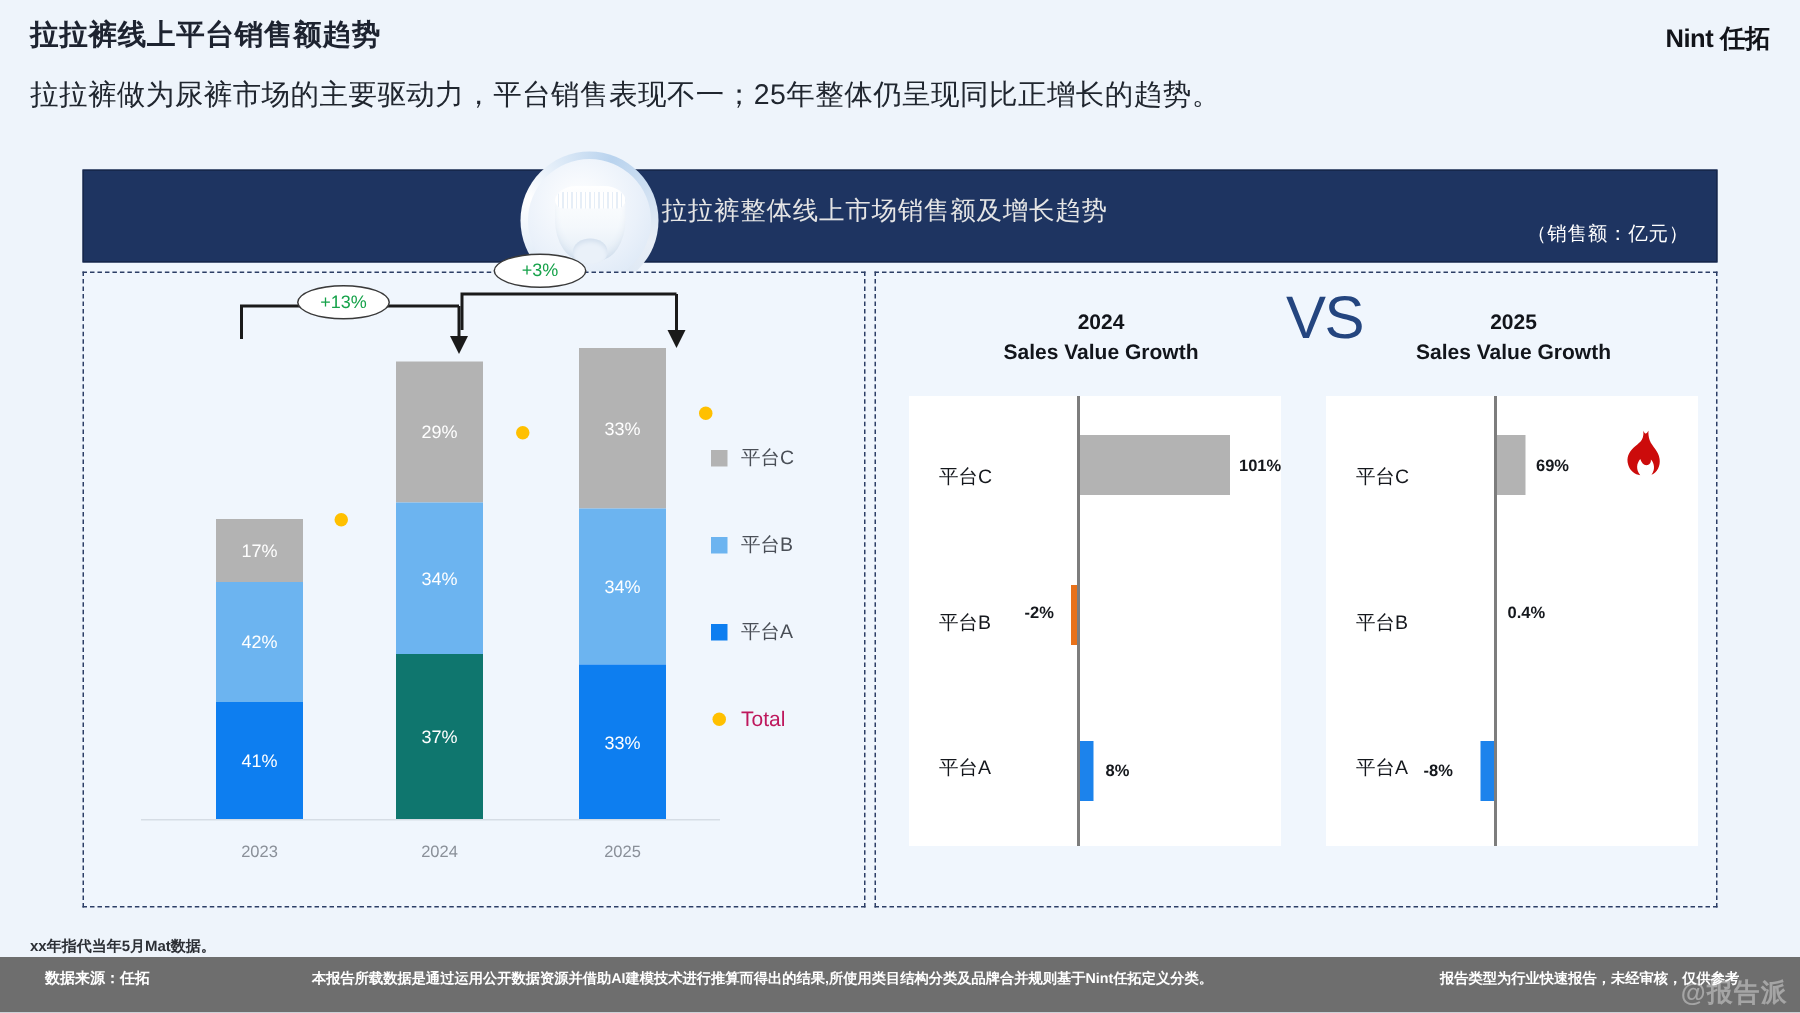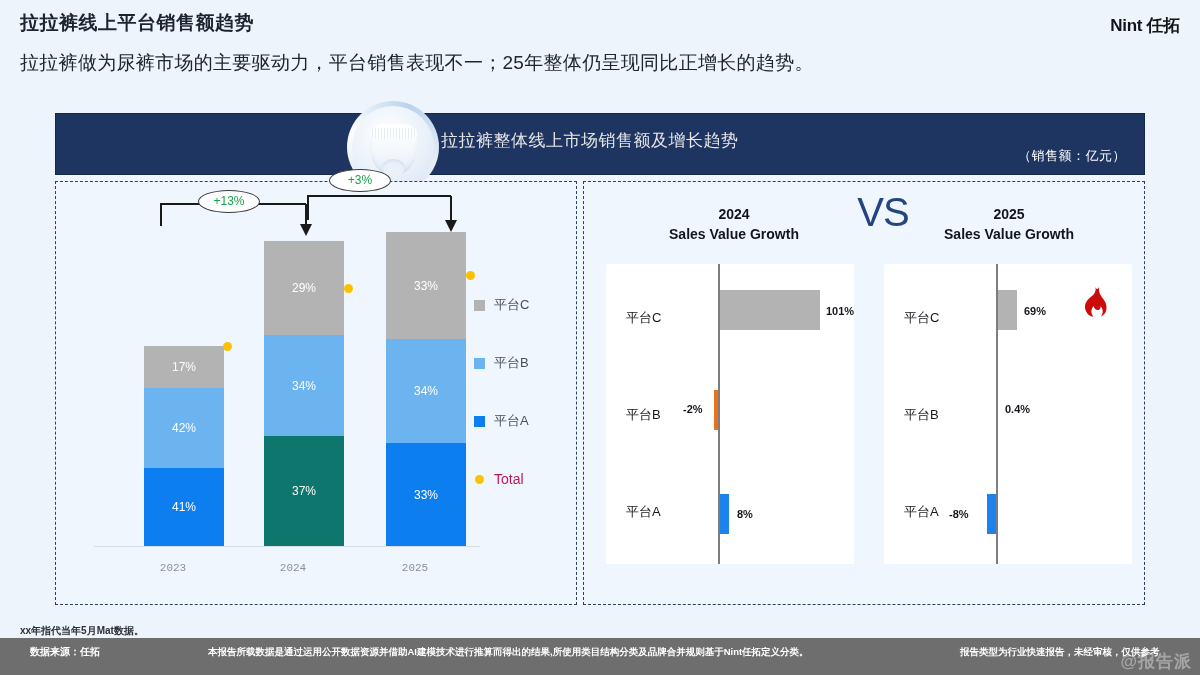--- a/index.html
+++ b/index.html
@@ -78,30 +78,30 @@
     position: absolute; left: 0; top: 68px; width: 522px; height: 424px;
     border: 1px dashed #2c3e66; background: #f0f6fd;
   }
   .panel-right {
     position: absolute; left: 528px; top: 68px; width: 562px; height: 424px;
     border: 1px dashed #2c3e66; background: #f0f6fd;
   }
 
   
   .plot { position: absolute; left: 0; top: 0; width: 100%; height: 100%; }
-  .bar-col { position: absolute; bottom: 58px; width: 80px; }
+  .bar-col { position: absolute; bottom: 58px; width: 58px; }
   .seg { width: 100%; position: relative; }
   .seg span {
     position: absolute; left: 0; right: 0; top: 50%; transform: translateY(-50%);
     text-align: center; font-size: 12px; color: #ffffff;
   }
   .segC span { color: #ffffff; }
   .xlabel {
     position: absolute; bottom: 30px; width: 58px; text-align: center;
-    font-size: 11px; color: #8a9099; font-family: Liberation Mono, monospace;
+    font-size: 11px; color: #8a9099;
   }
   .totdot {
     position: absolute; width: 9px; height: 9px; border-radius: 50%;
     background: #ffc000;
   }
   .axis-line {
     position: absolute; left: 38px; right: 96px; bottom: 57px; height: 1px;
     background: #d6dde5;
   }
   .legend { position: absolute; left: 418px; top: 94px; }

